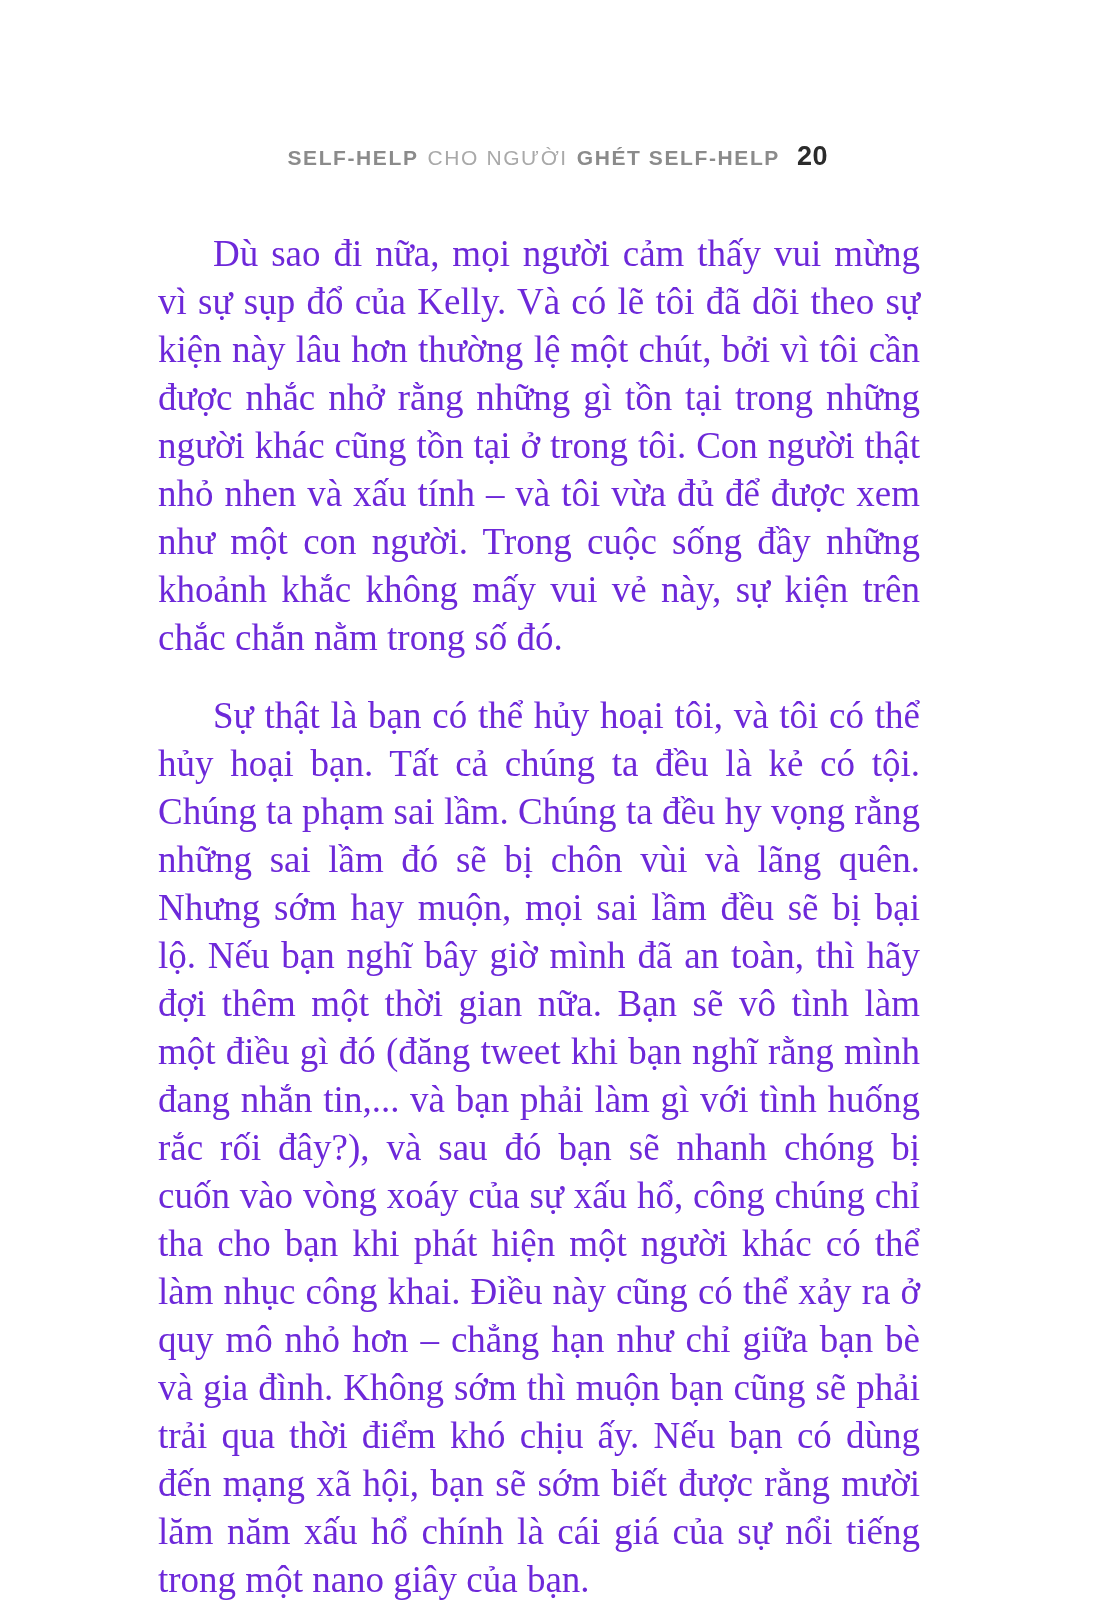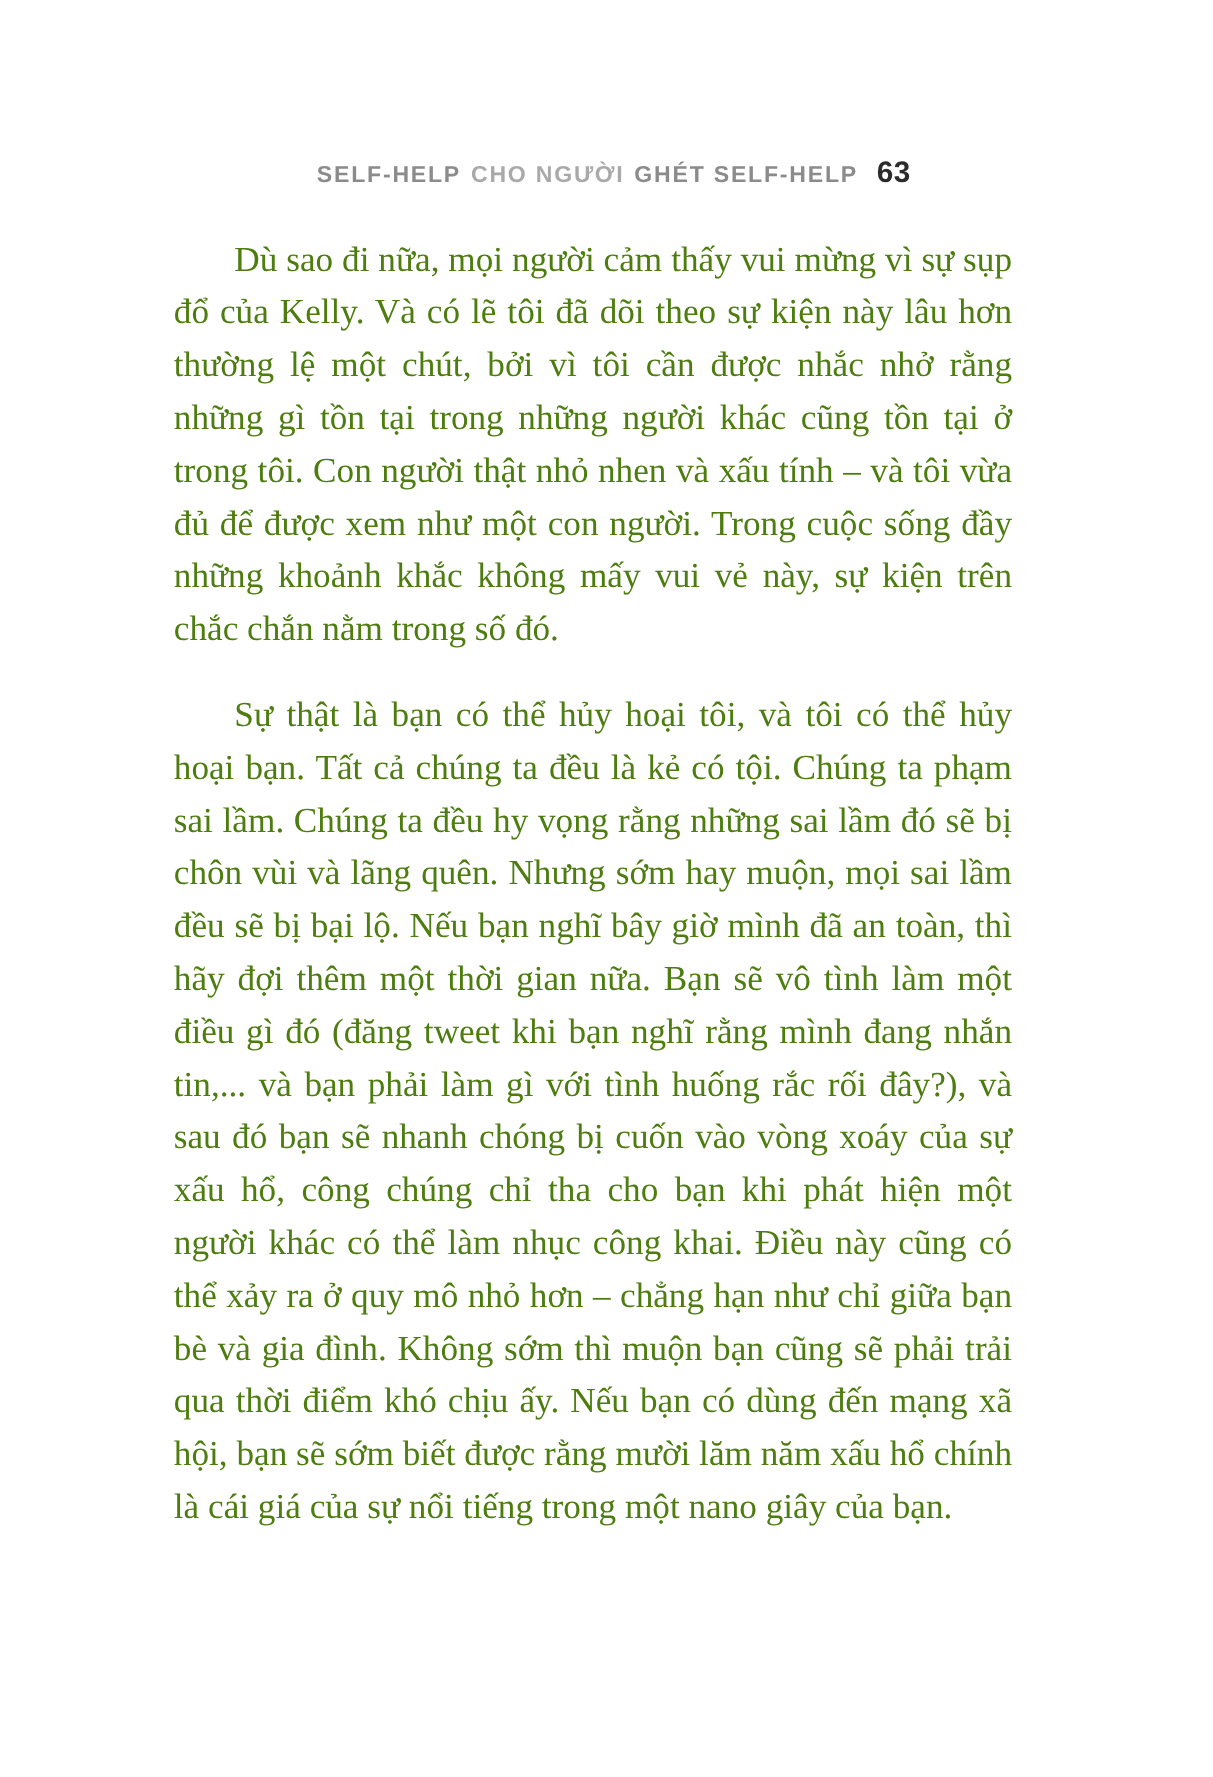--- a/index.html
+++ b/index.html
@@ -26,60 +26,60 @@
   .header-title-part {
     font-size: 21px;
     letter-spacing: 1.6px;
     text-transform: uppercase;
   }
   .header-title-part.bold {
     font-weight: 700;
     color: #8b8b8b;
   }
   .header-title-part.light {
-    font-weight: 700;
+    font-weight: 400;
     color: #a9a9a9;
     margin: 0 9px;
   }
   .page-number {
     font-size: 27px;
     font-weight: 700;
     color: #2b2b2b;
     margin-left: 17px;
     letter-spacing: 0.5px;
   }
   .page-body {
     position: absolute;
-    top: 211px;
+    top: 230px;
     left: 158px;
     width: 762px;
     font-family: "Liberation Serif", "DejaVu Serif", serif;
-    font-size: 32px;
+    font-size: 37px;
     line-height: 48px;
-    color: #4d7c0f;
+    color: #6d28d9;
     text-align: justify;
   }
   .para {
     margin: 0;
     text-indent: 55px;
   }
   .para + .para {
     margin-top: 30px;
   }
 </style>
 </head>
 <body>
 
 <div class="page">
 
   <header class="page-header">
     <span class="header-title-part bold">SELF-HELP</span>
     <span class="header-title-part light">CHO NGƯỜI</span>
     <span class="header-title-part bold">GHÉT SELF-HELP</span>
-    <span class="page-number">63</span>
+    <span class="page-number">20</span>
   </header>
 
   <main class="page-body">
     <p class="para">Dù sao đi nữa, mọi người cảm thấy vui mừng vì sự sụp đổ của Kelly. Và có lẽ tôi đã dõi theo sự kiện này lâu hơn thường lệ một chút, bởi vì tôi cần được nhắc nhở rằng những gì tồn tại trong những người khác cũng tồn tại ở trong tôi. Con người thật nhỏ nhen và xấu tính – và tôi vừa đủ để được xem như một con người. Trong cuộc sống đầy những khoảnh khắc không mấy vui vẻ này, sự kiện trên chắc chắn nằm trong số đó.</p>
     <p class="para">Sự thật là bạn có thể hủy hoại tôi, và tôi có thể hủy hoại bạn. Tất cả chúng ta đều là kẻ có tội. Chúng ta phạm sai lầm. Chúng ta đều hy vọng rằng những sai lầm đó sẽ bị chôn vùi và lãng quên. Nhưng sớm hay muộn, mọi sai lầm đều sẽ bị bại lộ. Nếu bạn nghĩ bây giờ mình đã an toàn, thì hãy đợi thêm một thời gian nữa. Bạn sẽ vô tình làm một điều gì đó (đăng tweet khi bạn nghĩ rằng mình đang nhắn tin,... và bạn phải làm gì với tình huống rắc rối đây?), và sau đó bạn sẽ nhanh chóng bị cuốn vào vòng xoáy của sự xấu hổ, công chúng chỉ tha cho bạn khi phát hiện một người khác có thể làm nhục công khai. Điều này cũng có thể xảy ra ở quy mô nhỏ hơn – chẳng hạn như chỉ giữa bạn bè và gia đình. Không sớm thì muộn bạn cũng sẽ phải trải qua thời điểm khó chịu ấy. Nếu bạn có dùng đến mạng xã hội, bạn sẽ sớm biết được rằng mười lăm năm xấu hổ chính là cái giá của sự nổi tiếng trong một nano giây của bạn.</p>
   </main>
 
 </div>
 
 </body></html>

